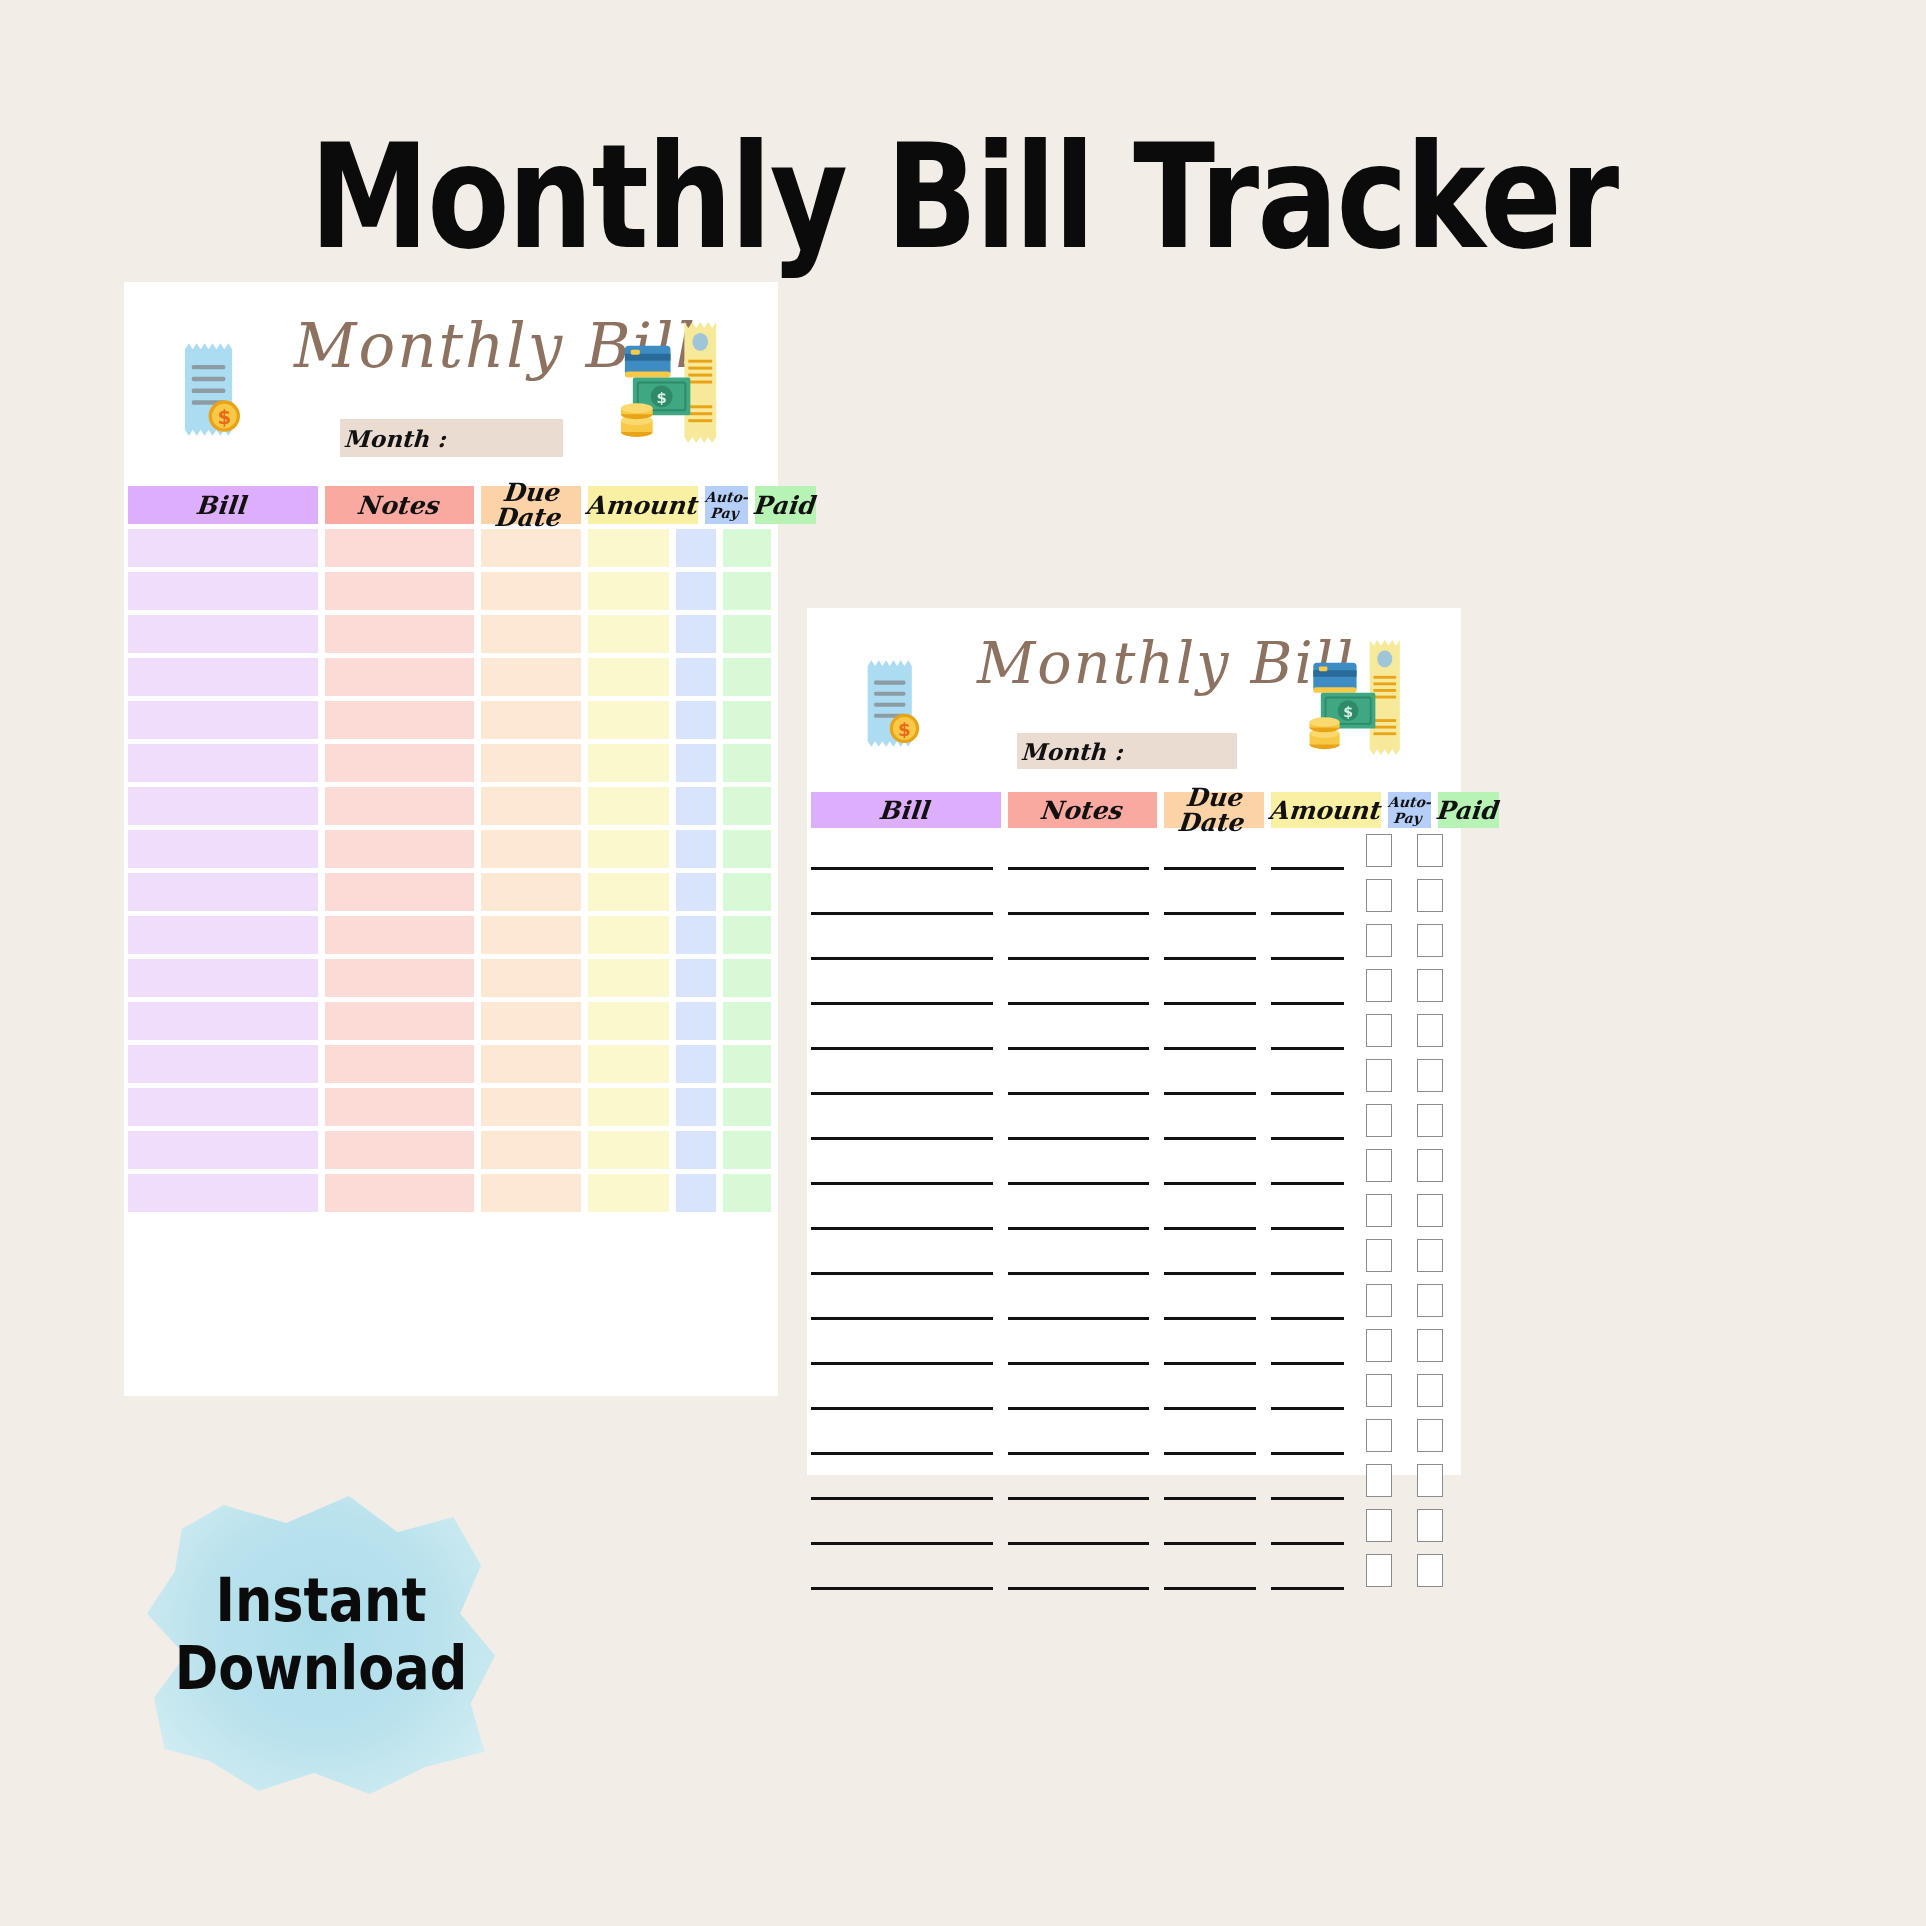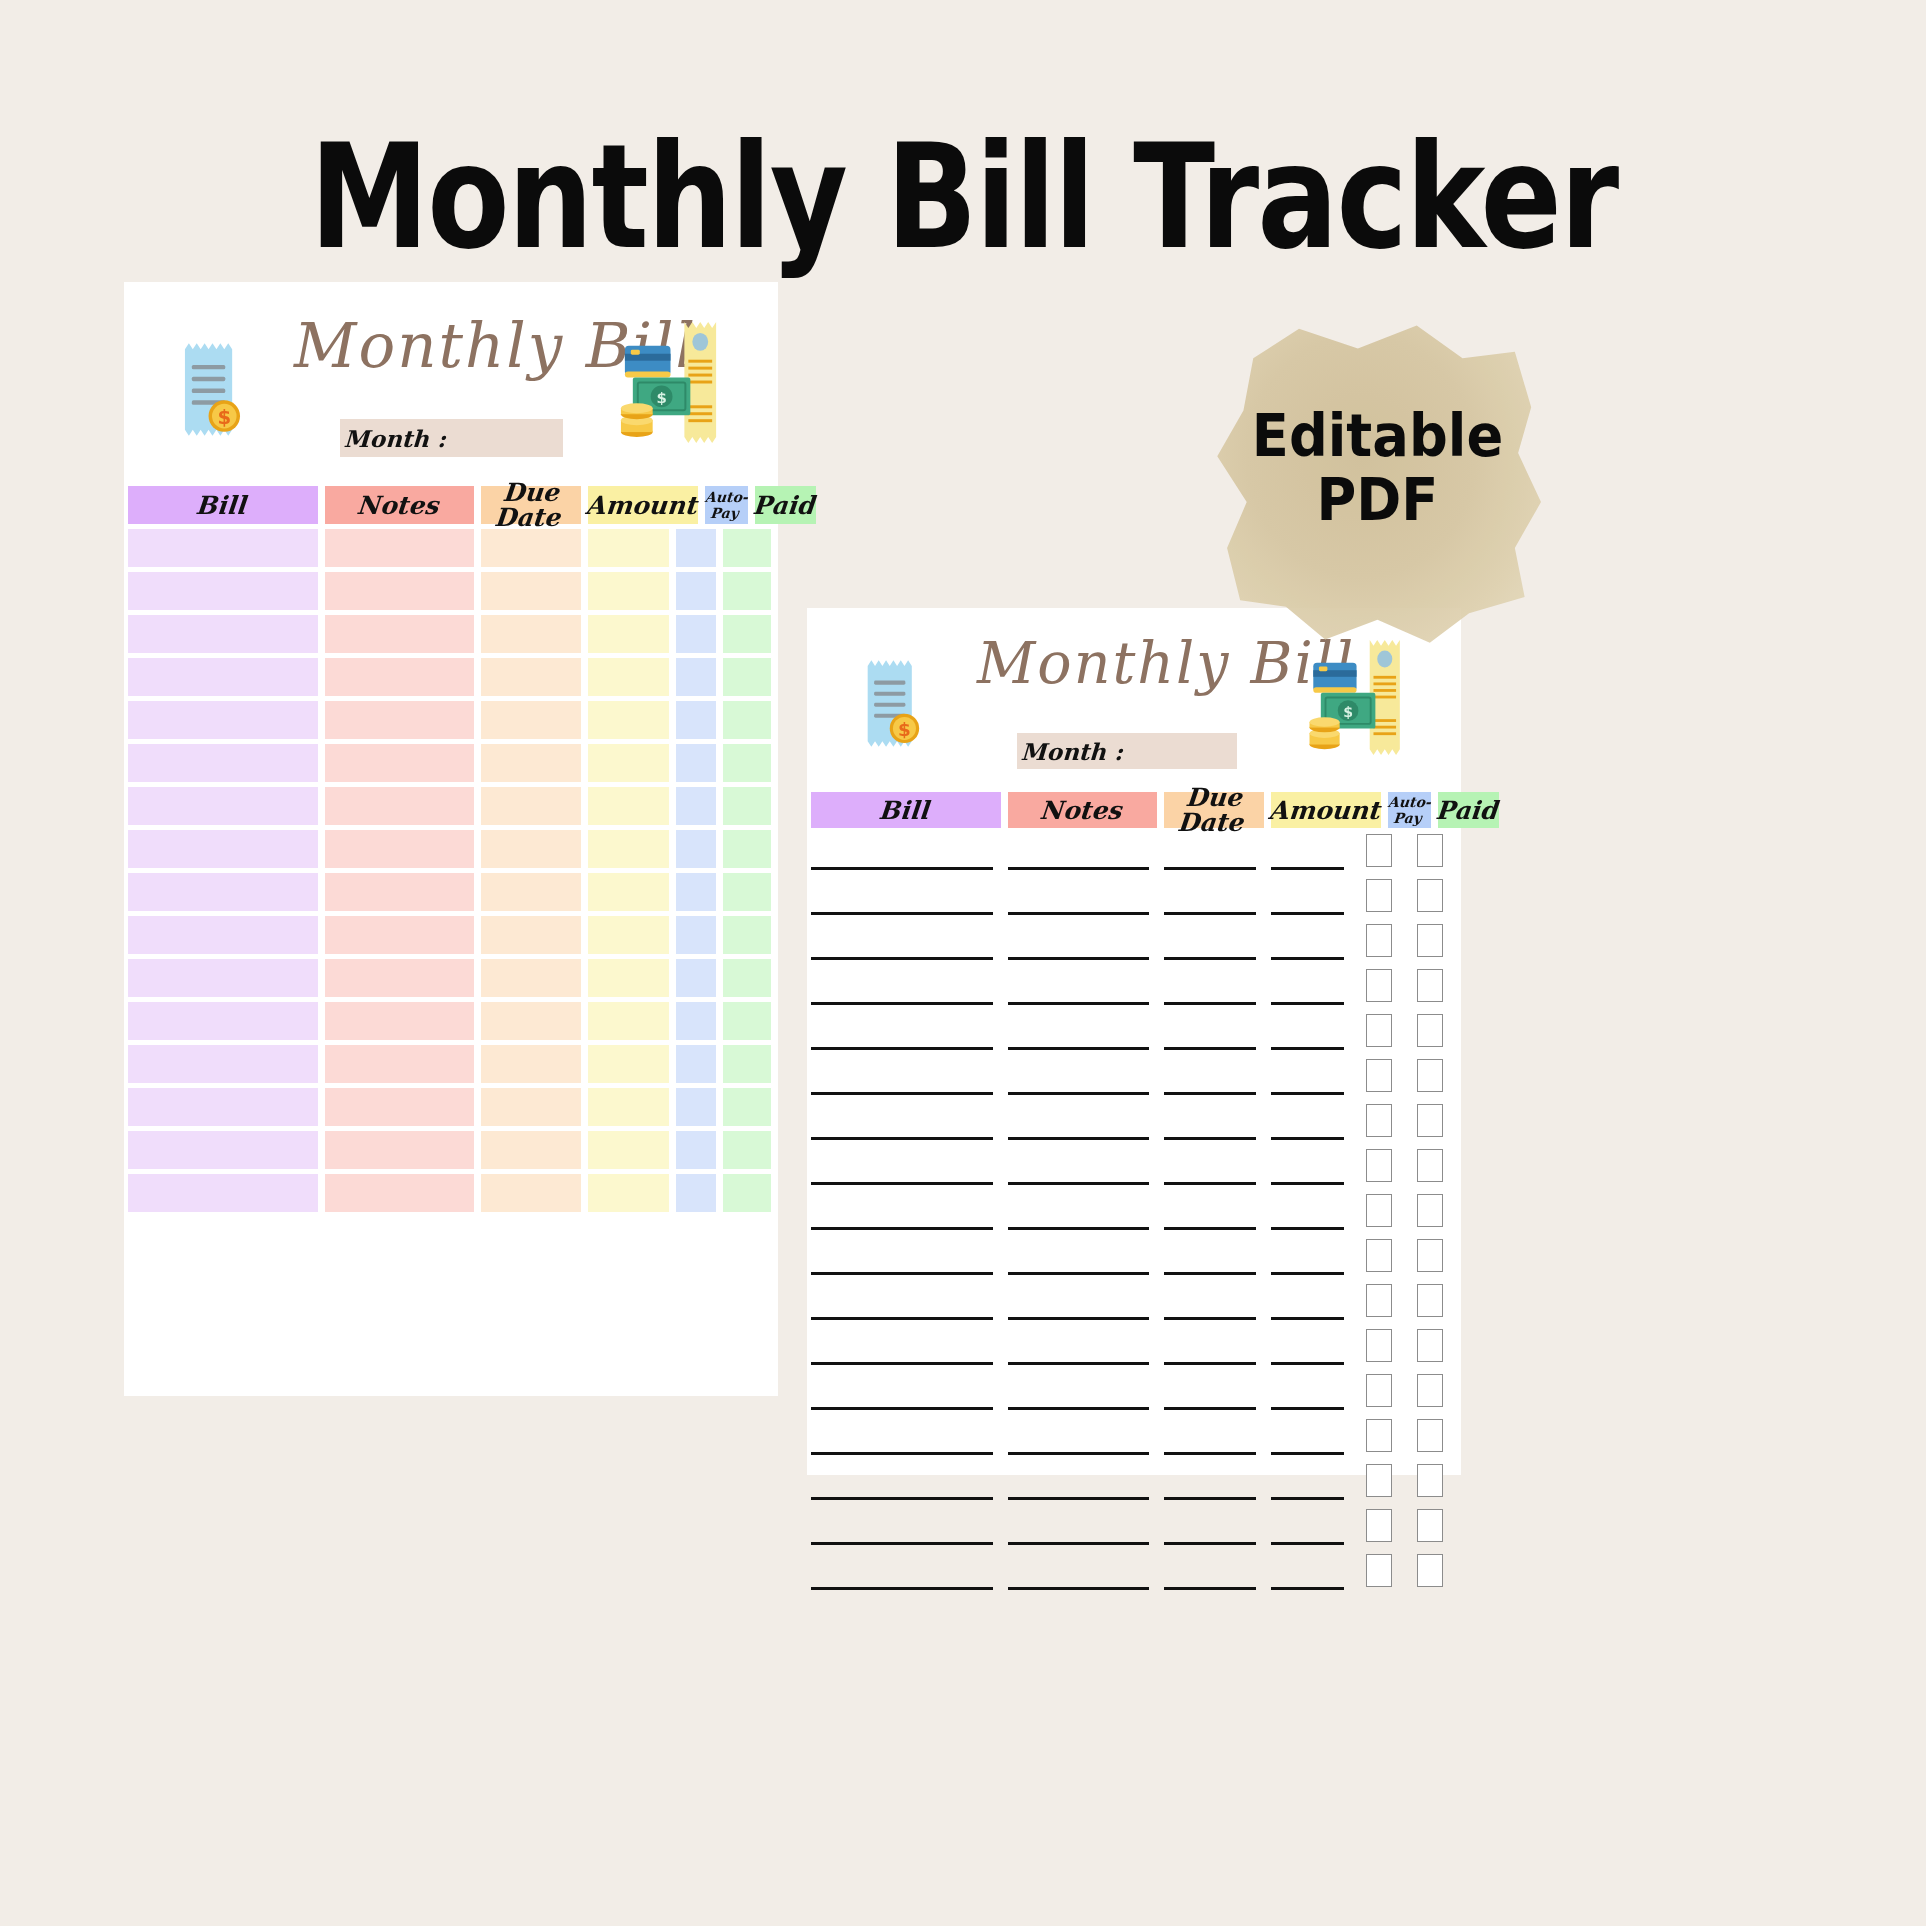--- a/index.html
+++ b/index.html
@@ -977,23 +977,23 @@
           </div>
           <div class="gap"></div>
           <div class="lcell c-paid cb">
             <div class="checkbox"></div>
           </div>
         </div>
       </div>
   </div>
 
 
-  <div class="badge" id="badge-editable">
-    <div class="blob"></div>
+
+  <div class="badge" id="badge-instant">
+    <div class="splash"></div>
     <div class="txt">
-      <div>Editable</div>
-      <div>PDF</div>
+      <div>Instant</div>
+      <div>Download</div>
     </div>
   </div>
 
-
 </div>
 
 
 </body></html>

